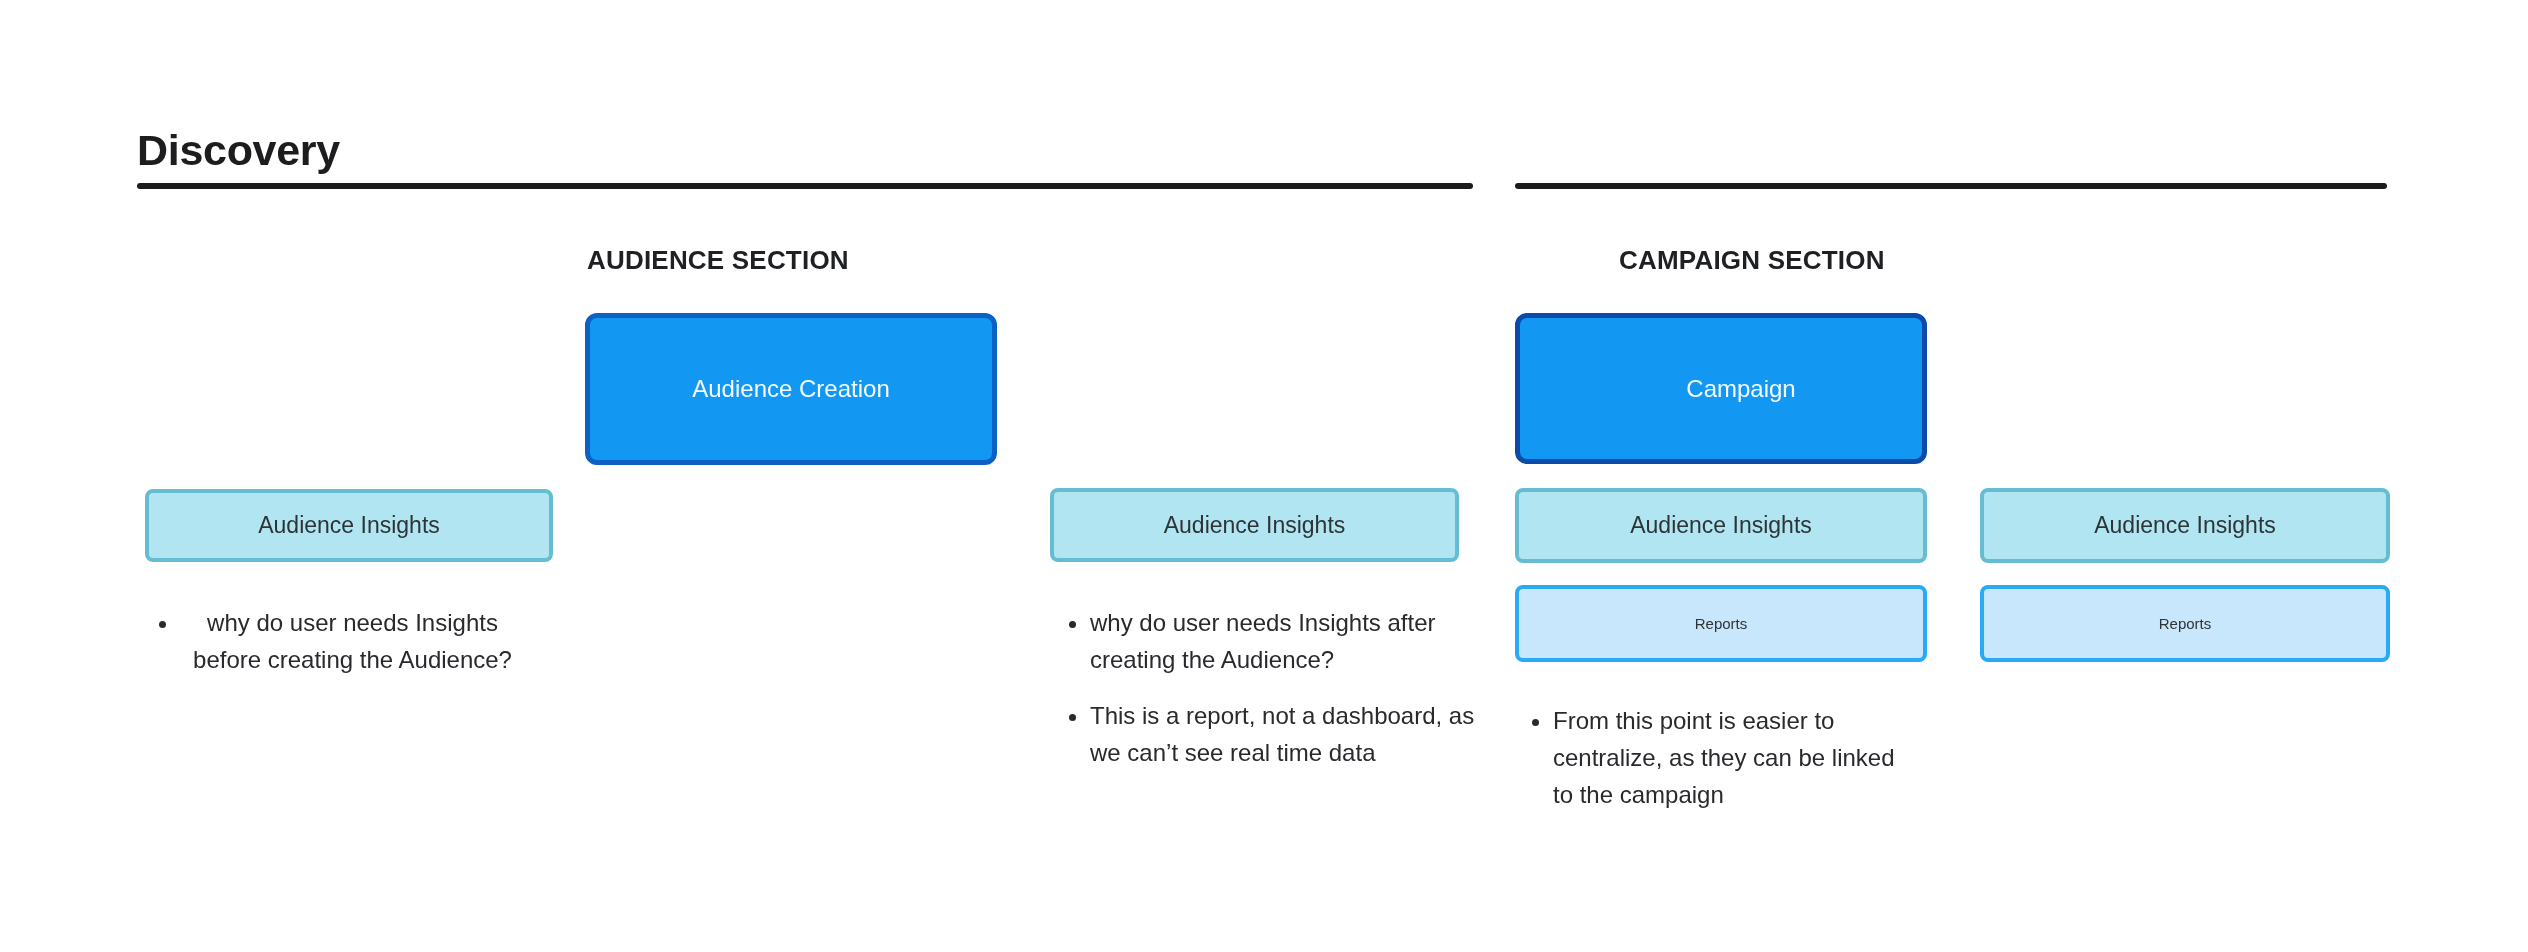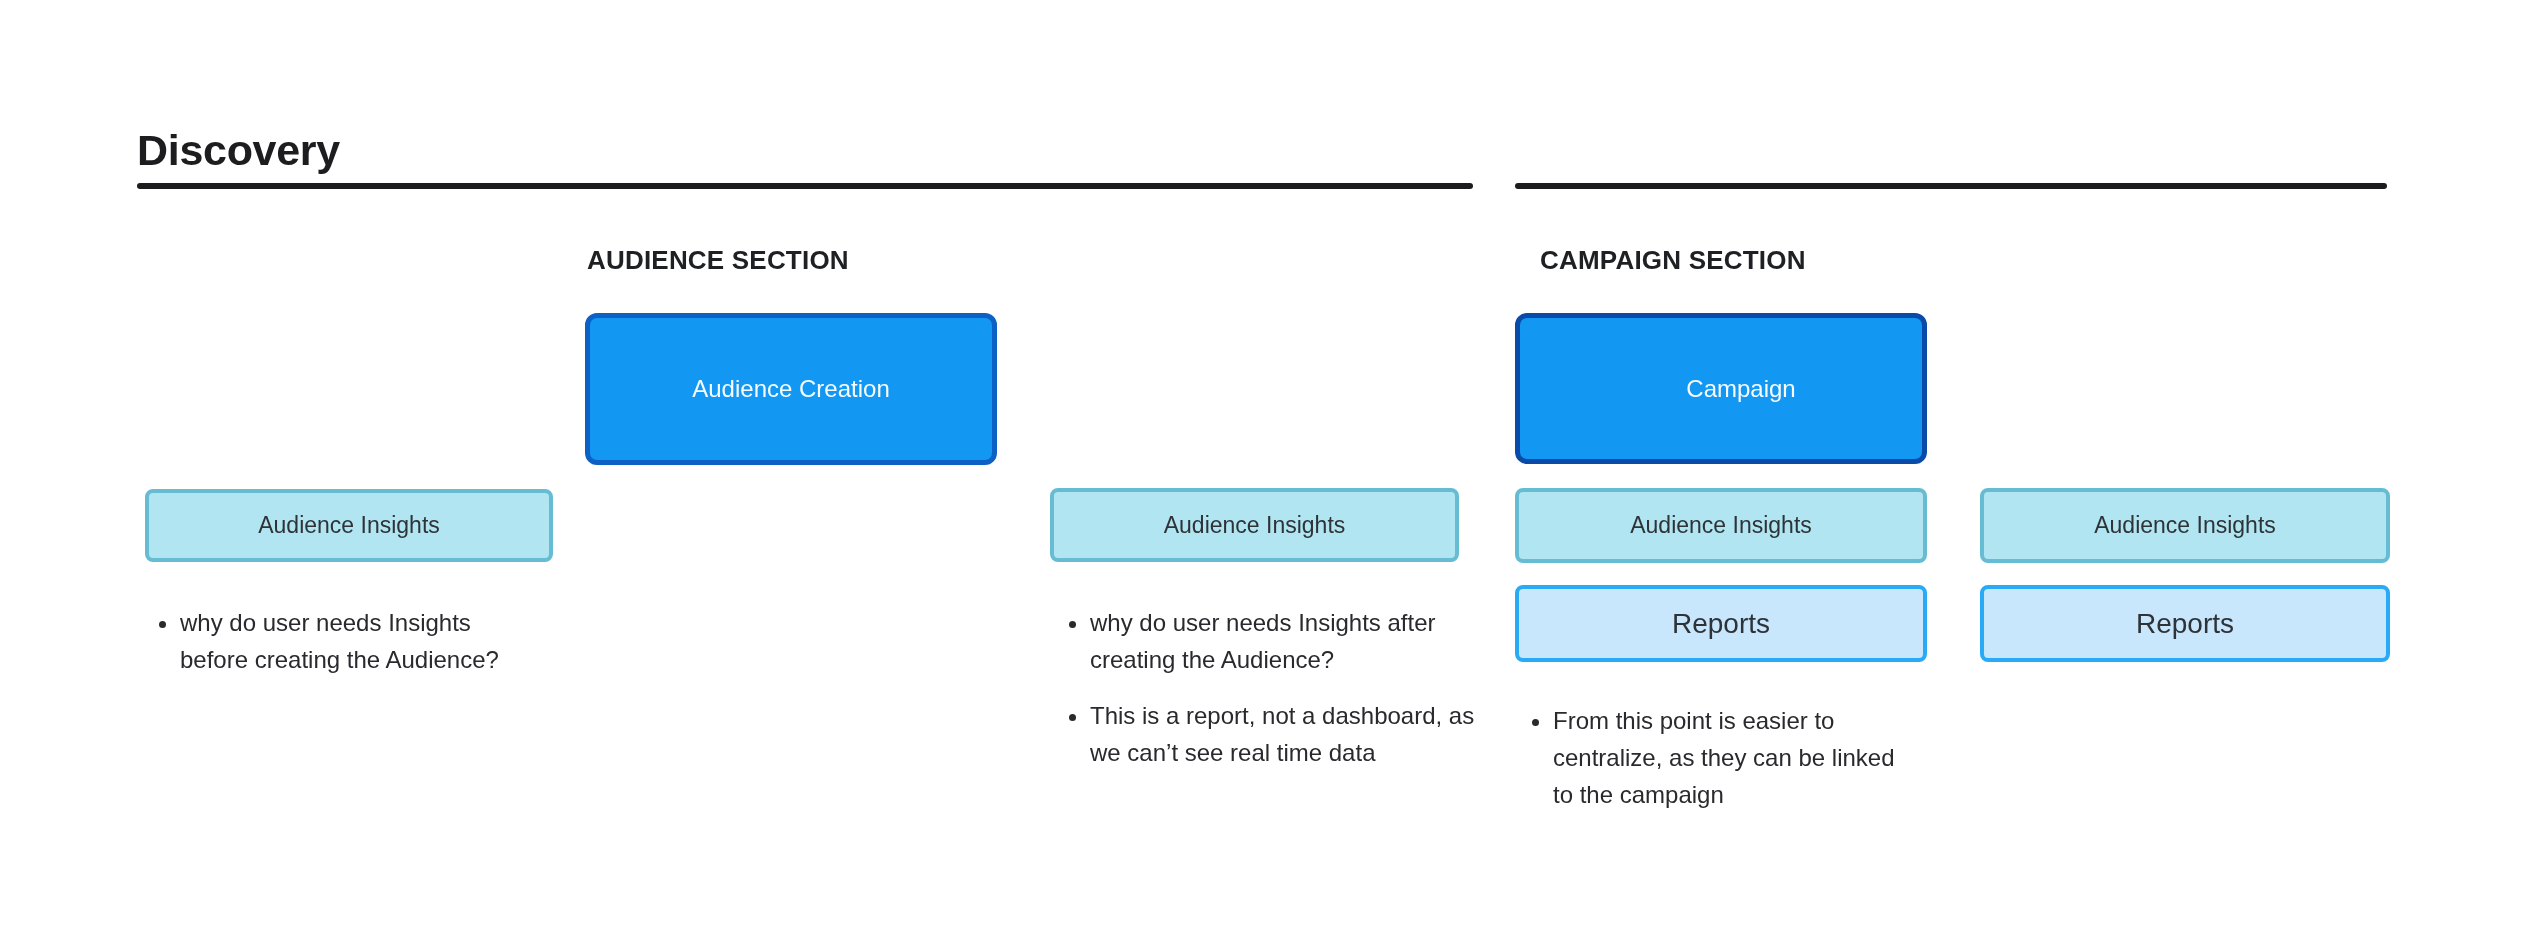--- a/index.html
+++ b/index.html
@@ -56,21 +56,21 @@
     border: 4px solid #66bcd2;
     border-radius: 8px;
     color: #2e3338;
     font-size: 23px;
   }
   .box.lightblue {
     background: #c8e6fc;
     border: 4px solid #28aaf4;
     border-radius: 8px;
     color: #2e3338;
-    font-size: 28px;
+    font-size: 15px;
   }
   ul.notes {
     position: absolute;
     margin: 0;
     padding: 0 0 0 30px;
     font-size: 24px;
     line-height: 37px;
     color: #2a2a2e;
   }
   ul.notes li { margin: 0; }
@@ -80,21 +80,21 @@
 <body>
 
 <div class="canvas">
 
   <div class="heading" style="left:137px; top:126px;">Discovery</div>
   <div class="rule" style="left:137px; top:183px; width:1336px;"></div>
 
   <div class="rule" style="left:1515px; top:183px; width:872px;"></div>
 
   <div class="seclabel" style="left:587px; top:246px;">AUDIENCE SECTION</div>
-  <div class="seclabel" style="left:1540px; top:246px;">CAMPAIGN SECTION</div>
+  <div class="seclabel" style="left:1619px; top:246px;">CAMPAIGN SECTION</div>
 
   <div class="box primary" style="left:585px; top:313px; width:412px; height:152px;">
     <span>Audience Creation</span>
   </div>
 
   <div class="box primary dark-border" style="left:1515px; top:313px; width:412px; height:151px;padding-left:40px;">
     <span>Campaign</span>
   </div>
 
   <div class="box teal" style="left:145px; top:489px; width:408px; height:73px;">
@@ -114,21 +114,21 @@
   </div>
 
   <div class="box lightblue" style="left:1515px; top:585px; width:412px; height:77px;">
     <span>Reports</span>
   </div>
 
   <div class="box lightblue" style="left:1980px; top:585px; width:410px; height:77px;">
     <span>Reports</span>
   </div>
 
-  <ul class="notes" style="left:150px; top:604px; width:345px;">
+  <ul class="notes" style="left:150px; top:604px; width:345px;text-align:center;">
     <li>why do user needs Insights before creating the Audience?</li>
   </ul>
 
   <ul class="notes" style="left:1060px; top:604px; width:395px;">
     <li>why do user needs Insights after creating the Audience?</li>
     <li>This is a report, not a dashboard, as we can’t see real time data</li>
   </ul>
 
   <ul class="notes" style="left:1523px; top:702px; width:365px;">
     <li>From this point is easier to centralize, as they can be linked to the campaign</li>

